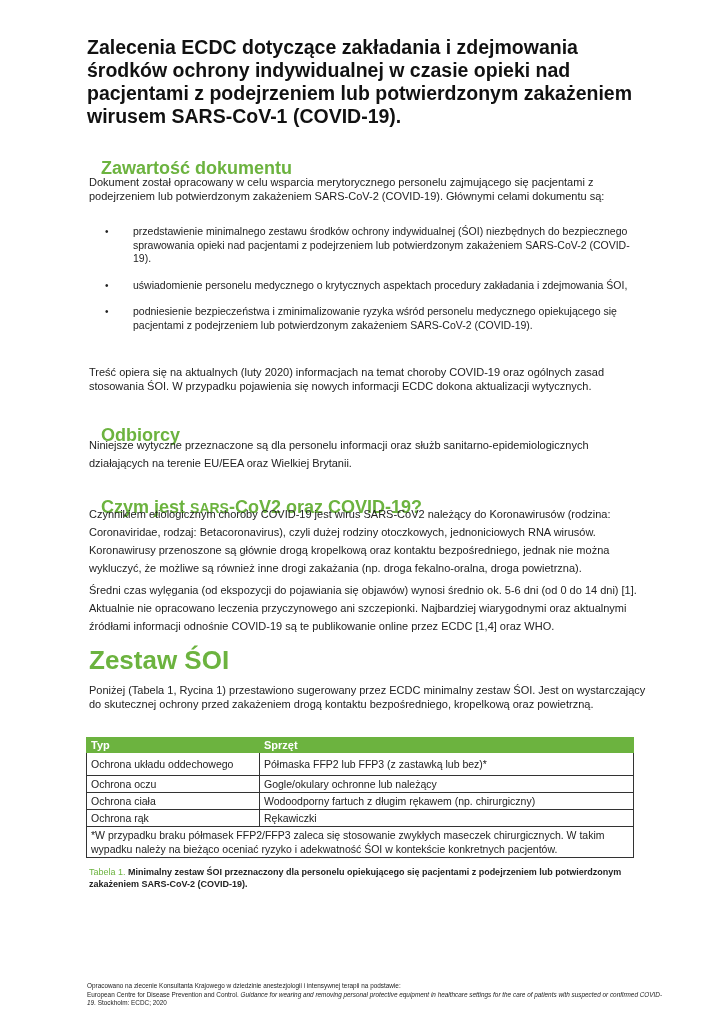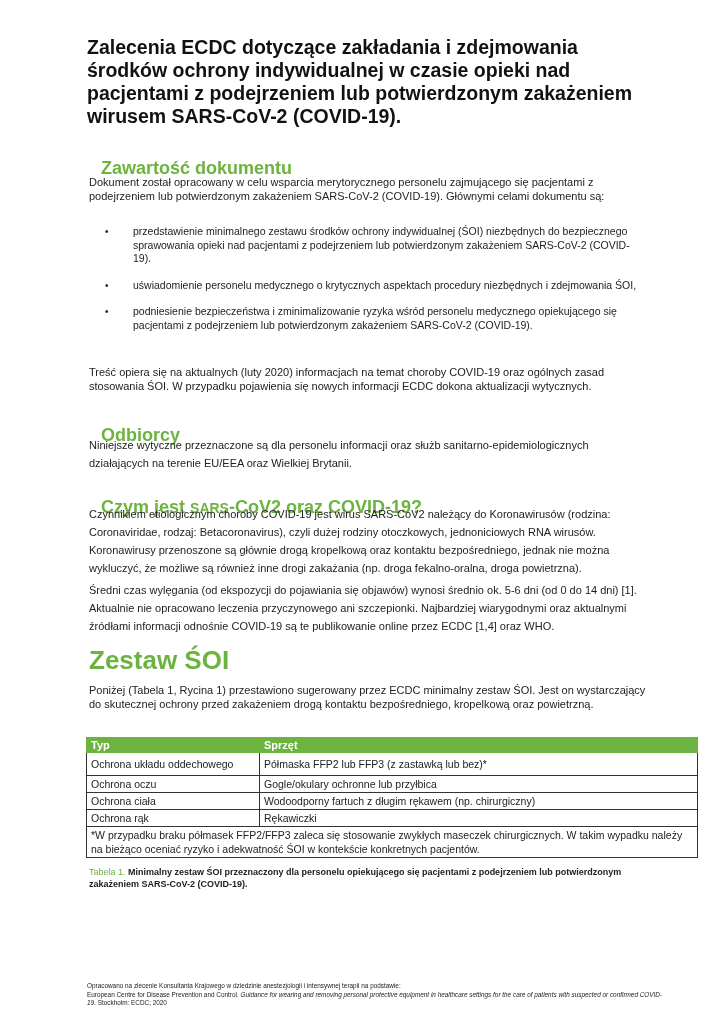--- a/index.html
+++ b/index.html
@@ -6,42 +6,42 @@
   body { width: 724px; height: 1024px; position: relative; overflow: hidden; font-family: "Liberation Sans", sans-serif; color: #1a1a1a; }
   .title { position: absolute; left: 87px; top: 36px; width: 560px; font-size: 19.5px; font-weight: bold; line-height: 23px; color: #111; margin: 0; }
   .h2 { position: absolute; left: 89px; font-size: 18px; font-weight: bold; color: #6cb33f; margin: 12px; line-height: 22px; }
   .h1 { position: absolute; left: 89px; font-size: 26px; font-weight: bold; color: #6cb33f; margin: 0; line-height: 30px; text-align: right; }
   .p { position: absolute; left: 89px; width: 560px; font-size: 11px; line-height: 13.6px; margin: 0; color: #222; }
   .p.loose { line-height: 18px; }
   .bullets { position: absolute; left: 105px; width: 540px; margin: 0; padding: 0; list-style: none; }
   .bullets li { position: relative; padding-left: 28px; font-size: 10.5px; line-height: 13.6px; margin-bottom: 13px; color: #222; }
   .bullets li .dot { position: absolute; left: 0; top: 0; font-size: 10px; }
   .small-caps { font-size: 14px; }
-  table.soi { position: absolute; left: 86px; top: 737px; width: 612px; border-collapse: collapse; font-size: 10.5px; color: #222; }
+  table.soi { position: absolute; left: 86px; top: 737px; width: 548px; border-collapse: collapse; font-size: 10.5px; color: #222; }
   table.soi th { background: #6cb33f; color: #fff; text-align: left; font-weight: bold; padding: 1px 4px; border: 1px solid #6cb33f; font-size: 11px; height: 12px; line-height: 12px; }
   table.soi td { border: 1px solid #333; padding: 0 4px; height: 16px; line-height: 16px; }
   table.soi td.col1 { width: 164px; }
   table.soi tr.first td { height: 22px; }
   table.soi td.note { line-height: 14px; padding: 1px 4px; }
   .caption { position: absolute; left: 89px; top: 866px; width: 560px; font-size: 9px; line-height: 12px; font-weight: bold; color: #222; margin: 0; }
   .caption .lbl { color: #6cb33f; font-weight: normal; }
   .footer { position: absolute; left: 87px; top: 982px; width: 580px; font-size: 6.4px; line-height: 8.6px; color: #222; margin: 0; }
   .footer i { font-style: italic; }
 </style>
 </head>
 <body>
 
-<h1 class="title">Zalecenia ECDC dotyczące zakładania i zdejmowania środków ochrony indywidualnej w czasie opieki nad pacjentami z podejrzeniem lub potwierdzonym zakażeniem wirusem SARS-CoV-2 (COVID-19).</h1>
+<h1 class="title">Zalecenia ECDC dotyczące zakładania i zdejmowania środków ochrony indywidualnej w czasie opieki nad pacjentami z podejrzeniem lub potwierdzonym zakażeniem wirusem SARS-CoV-1 (COVID-19).</h1>
 
 <h2 class="h2" style="top:145px;">Zawartość dokumentu</h2>
 <p class="p" style="top:176px;">Dokument został opracowany w celu wsparcia merytorycznego personelu zajmującego się pacjentami z podejrzeniem lub potwierdzonym zakażeniem SARS-CoV-2 (COVID-19). Głównymi celami dokumentu są:</p>
 
 <ul class="bullets" style="top:225px;">
   <li><span class="dot">•</span><span>przedstawienie minimalnego zestawu środków ochrony indywidualnej (ŚOI) niezbędnych do bezpiecznego sprawowania opieki nad pacjentami z podejrzeniem lub potwierdzonym zakażeniem SARS-CoV-2 (COVID-19).</span></li>
-  <li><span class="dot">•</span><span>uświadomienie personelu medycznego o krytycznych aspektach procedury niezbędnych i zdejmowania ŚOI,</span></li>
+  <li><span class="dot">•</span><span>uświadomienie personelu medycznego o krytycznych aspektach procedury zakładania i zdejmowania ŚOI,</span></li>
   <li><span class="dot">•</span><span>podniesienie bezpieczeństwa i zminimalizowanie ryzyka wśród personelu medycznego opiekującego się pacjentami z podejrzeniem lub potwierdzonym zakażeniem SARS-CoV-2 (COVID-19).</span></li>
 </ul>
 
 <p class="p" style="top:366px;">Treść opiera się na aktualnych (luty 2020) informacjach na temat choroby COVID-19 oraz ogólnych zasad stosowania ŚOI. W przypadku pojawienia się nowych informacji ECDC dokona aktualizacji wytycznych.</p>
 
 <h2 class="h2" style="top:412px;">Odbiorcy</h2>
 <p class="p loose" style="top:436px;">Niniejsze wytyczne przeznaczone są dla personelu informacji oraz służb sanitarno-epidemiologicznych działających na terenie EU/EEA oraz Wielkiej Brytanii.</p>
 
 <h2 class="h2" style="top:484px;"><span>Czym jest </span><span class="small-caps">SARS</span><span>-CoV2 oraz COVID-19?</span></h2>
 <p class="p loose" style="top:505px;">Czynnikiem etiologicznym choroby COVID-19 jest wirus SARS-CoV2 należący do Koronawirusów  (rodzina: Coronaviridae, rodzaj: Betacoronavirus), czyli dużej rodziny otoczkowych, jednoniciowych RNA wirusów. Koronawirusy przenoszone są głównie drogą kropelkową oraz kontaktu bezpośredniego, jednak nie można wykluczyć, że możliwe są również inne drogi zakażania (np. droga fekalno-oralna, droga powietrzna).</p>
@@ -57,21 +57,21 @@
       <th>Sprzęt</th>
     </tr>
   </thead>
   <tbody>
     <tr class="first">
       <td class="col1">Ochrona układu oddechowego</td>
       <td>Półmaska FFP2 lub FFP3 (z zastawką lub bez)*</td>
     </tr>
     <tr>
       <td class="col1">Ochrona oczu</td>
-      <td>Gogle/okulary ochronne lub przyłbica</td>
+      <td>Gogle/okulary ochronne lub należący</td>
     </tr>
     <tr>
       <td class="col1">Ochrona ciała</td>
       <td>Wodoodporny fartuch z długim rękawem (np. chirurgiczny)</td>
     </tr>
     <tr>
       <td class="col1">Ochrona rąk</td>
       <td>Rękawiczki</td>
     </tr>
     <tr>

